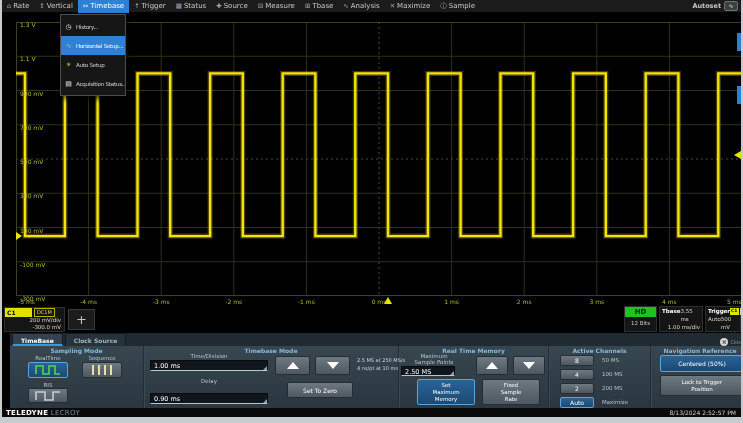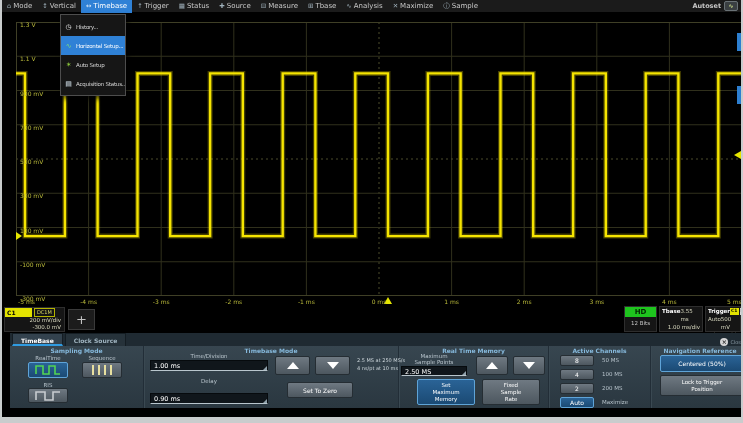--- a/index.html
+++ b/index.html
@@ -90,21 +90,21 @@
 </style>
 </head>
 <body>
 
 <div class="frame">
   <div class="app">
 
     <div class="menubar">
       <div class="menu-item">
           <span class="mi">⌂</span>
-          <span>Mode</span>
+          <span>Rate</span>
         </div>
       <div class="menu-item">
           <span class="mi">↕</span>
           <span>Vertical</span>
         </div>
       <div class="menu-item sel">
           <span class="mi">↔</span>
           <span>Timebase</span>
         </div>
       <div class="menu-item">
@@ -313,21 +313,21 @@
           </div>
         <div class="info-text" style="left:347px;top:11px;">2.5 MS at 250 MS/s</div>
         <div class="info-text" style="left:347px;top:19px;">4 ns/pt at 10 ms</div>
         <div class="sm-label" style="left:140px;width:118px;top:32px;">Delay</div>
         <div class="field" style="left:140px;top:39px;width:118px;height:11px;margin-top:8px;"><span>0.90 ms</span><span class="fold"></span></div>
         <div class="btn" style="left:277px;top:36px;width:66px;height:16px;">Set To Zero</div>
 
         <div class="sec-header" style="left:389px;width:149px;">Real Time Memory</div>
         <div class="sm-label pre" style="left:390px;width:68px;top:7px;line-height:6px;">Maximum
 Sample Points</div>
-        <div class="field" style="left:391px;top:20px;width:66px;height:10px;"><span>2.50 MS</span><span class="fold"></span></div>
+        <div class="field" style="left:391px;top:20px;width:54px;height:10px;"><span>2.50 MS</span><span class="fold"></span></div>
         <div class="btn" style="left:466px;top:10px;width:32px;height:19px;">
             <span class="arrow-up"></span>
           </div>
         <div class="btn" style="left:503px;top:10px;width:32px;height:19px;">
             <span class="arrow-dn"></span>
           </div>
         <div class="btn sel pre" style="left:407px;top:33px;width:58px;height:26px;font-size:5.5px;line-height:7px;">Set
 Maximum
 Memory</div>
         <div class="btn pre" style="left:472px;top:33px;width:58px;height:26px;font-size:5.5px;line-height:7px;">Fixed
@@ -344,14 +344,18 @@
         <div class="btn sel" style="left:550px;top:51px;width:34px;height:11px;">Auto</div>
         <div class="sm-label" style="left:592px;top:53px;width:44px;text-align:left;">Maximize</div>
 
         <div class="sec-header" style="left:641px;width:98px;">Navigation Reference</div>
         <div class="btn sel" style="left:650px;top:9px;width:84px;height:17px;">Centered (50%)</div>
         <div class="btn pre" style="left:650px;top:29px;width:84px;height:21px;font-size:5.5px;line-height:7px;">Lock to Trigger
 Position</div>
       </div>
     </div>
 
+    <div class="statusbar">
+      <div class="brand"><b>TELEDYNE</b> <span>LECROY</span></div>
+      <div class="datetime">8/13/2024 2:52:57 PM</div>
+    </div>
   </div>
 </div>
 
 </body></html>

